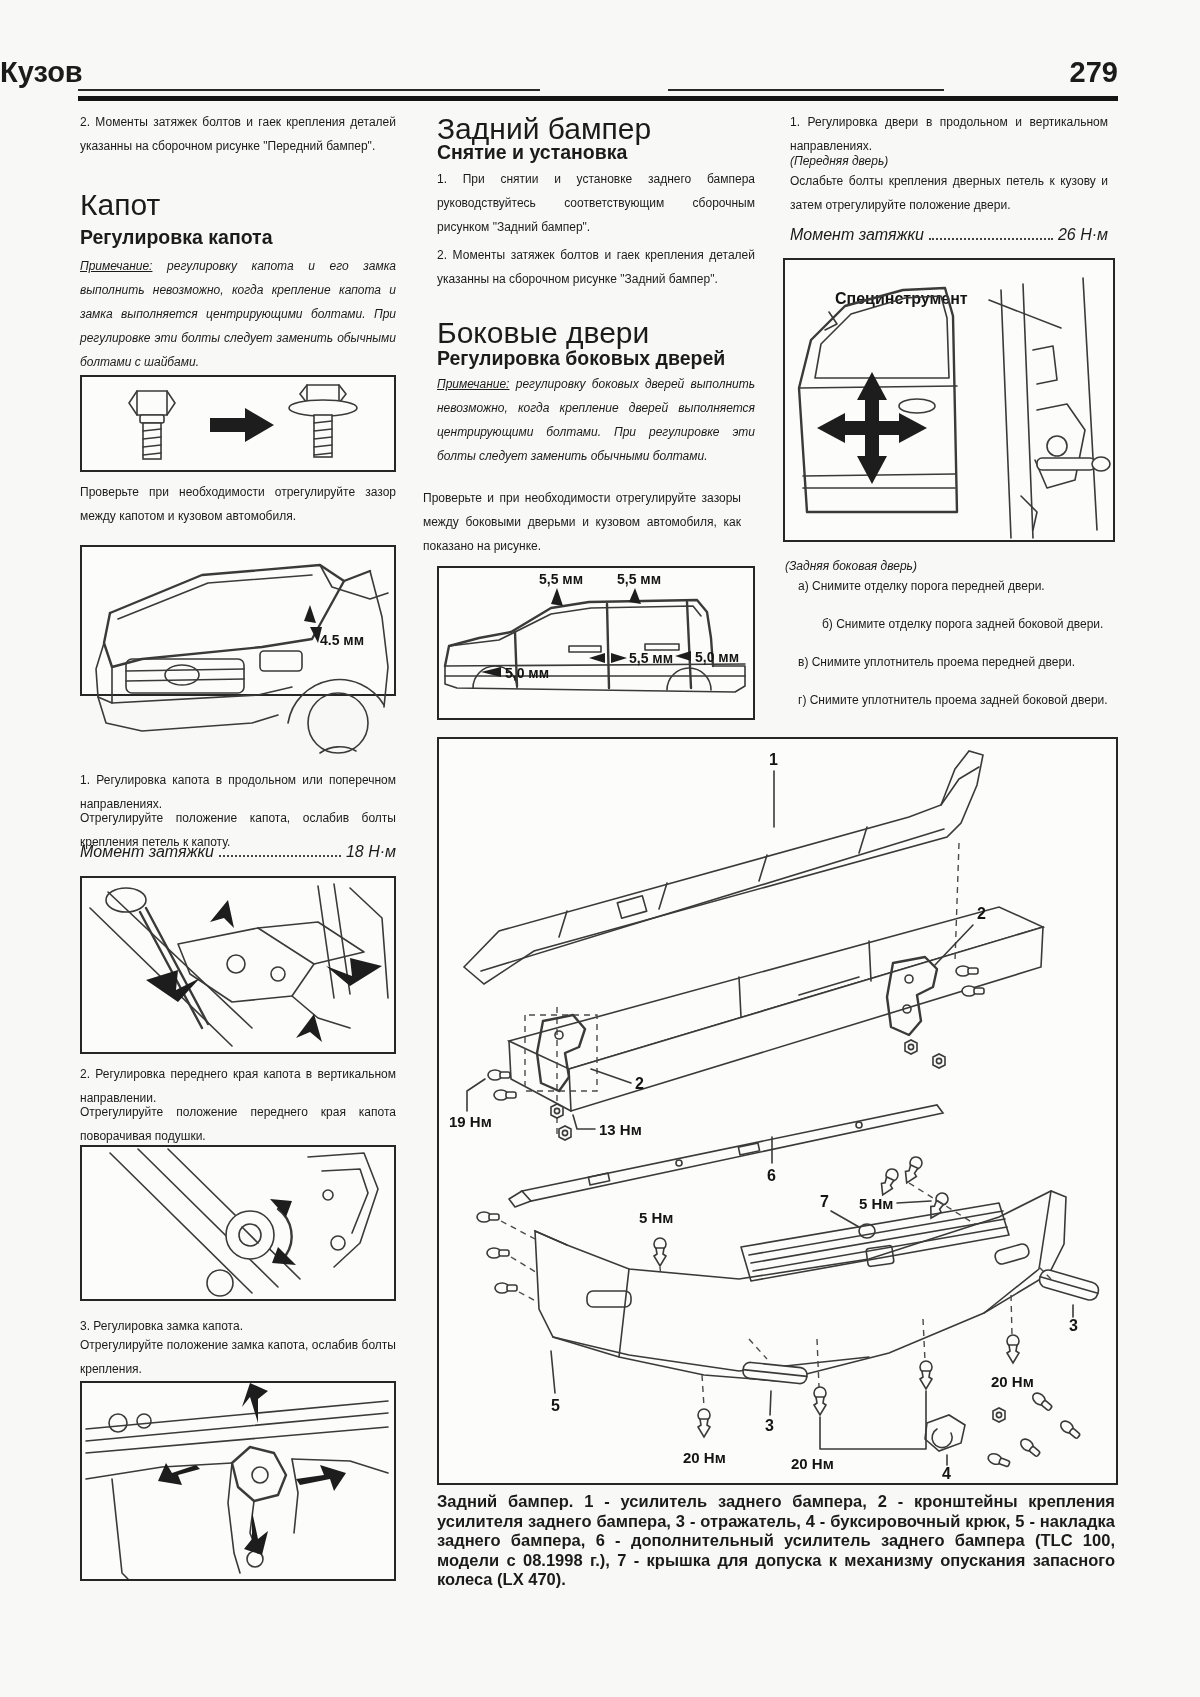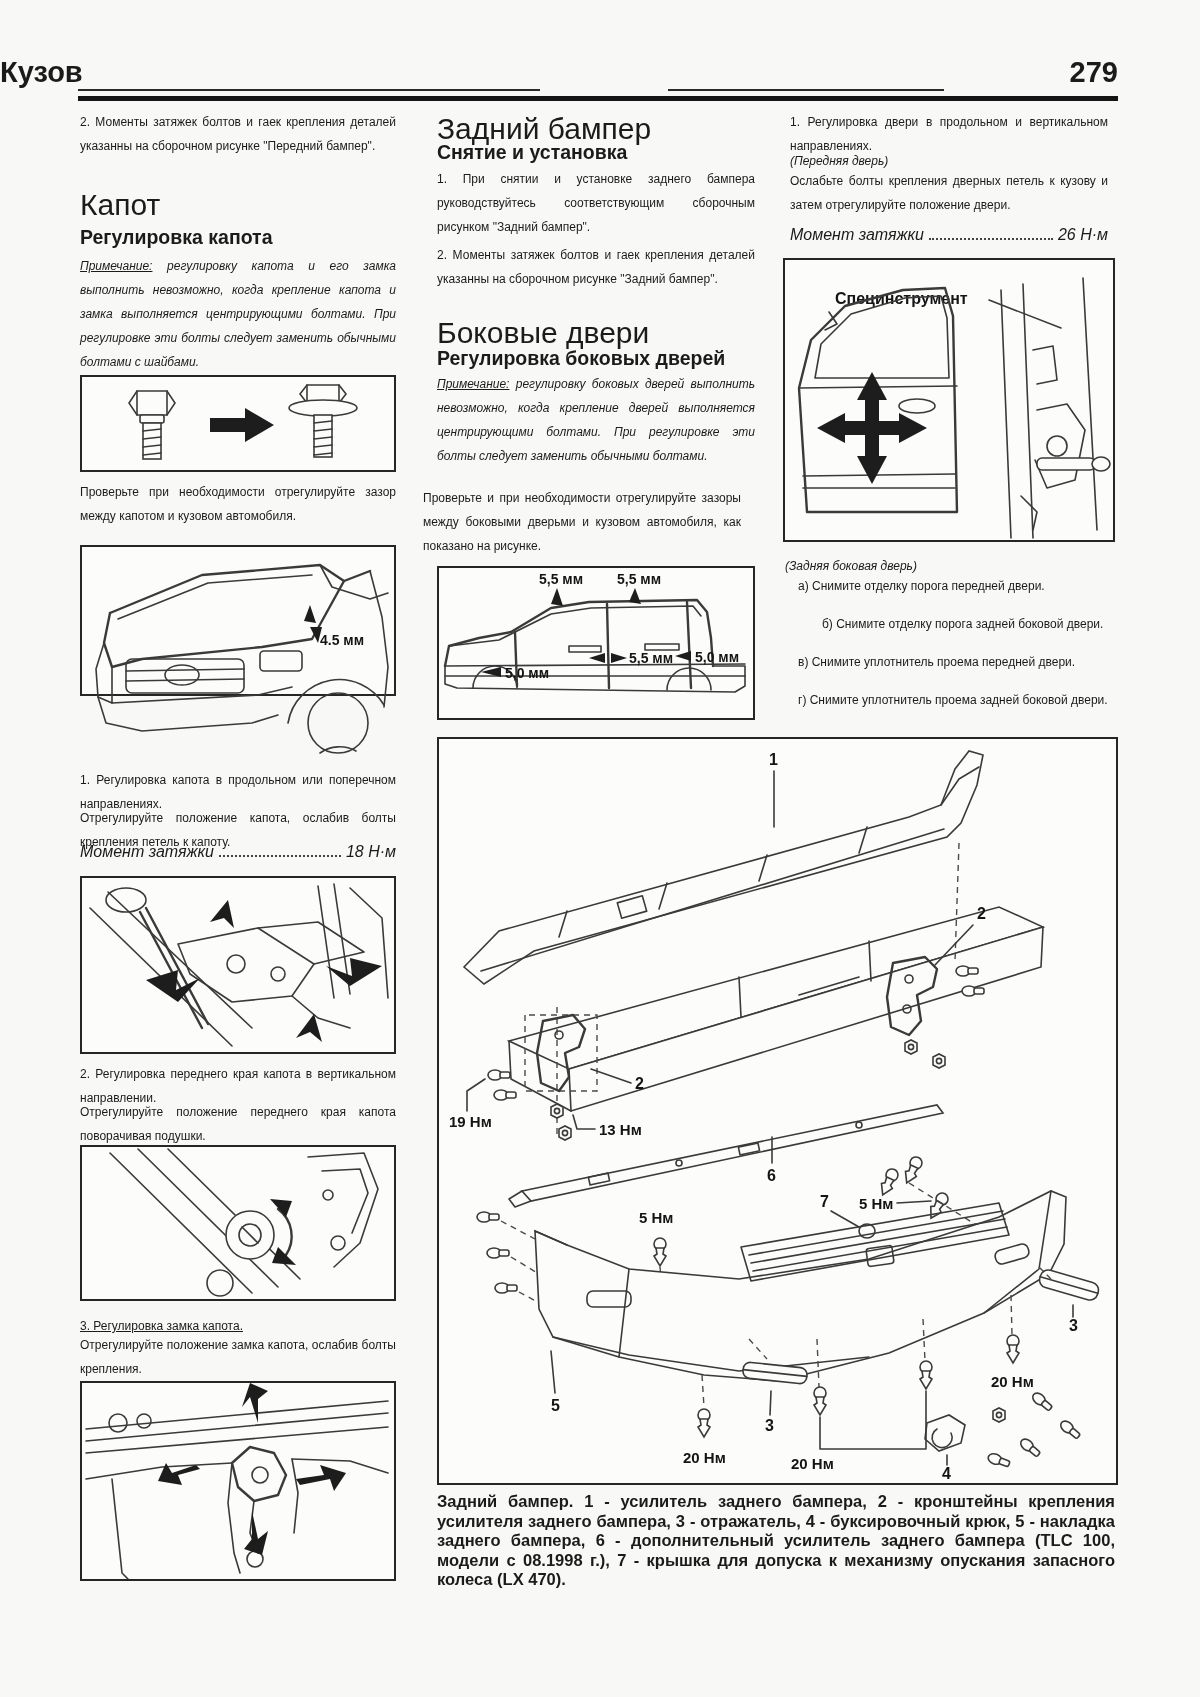--- a/index.html
+++ b/index.html
@@ -160,21 +160,21 @@
         <circle class="wfill" cx="168" cy="88" r="24"></circle>
         <circle class="ln" cx="168" cy="88" r="11"></circle>
         <line class="ln" x1="160" y1="80" x2="176" y2="96"></line>
       </g>
       <path class="ln2" d="M196,62 a34,34 0 0 1 8,46"></path>
       <polygon class="blk" points="204,70 188,52 210,54"></polygon>
       <polygon class="blk" points="196,100 214,118 190,116"></polygon>
     </svg>
   </div>
 
-  <div class="abs p noj" style="left:80px;width:316px;top:1314px;text-decoration:underline;">3. Регулировка замка капота.</div>
+  <div class="abs p noj" style="left:80px;width:316px;top:1314px;">3. Регулировка замка капота.</div>
   <div class="abs p" style="left:80px;width:316px;top:1333px;">Отрегулируйте положение замка капо­та, ослабив болты крепления.</div>
 
   <div class="fig" style="left:80px;top:1381px;width:316px;height:200px;">
     <svg width="312" height="196" viewBox="0 0 312 196">
       <g>
         <line class="ln" x1="4" y1="46" x2="306" y2="18"></line>
           <line class="ln" x1="4" y1="58" x2="306" y2="30"></line>
         <line class="ln" x1="4" y1="70" x2="306" y2="44"></line>
         <polyline class="ln" points="4,96 80,84 150,80"></polyline>
         <polyline class="ln" points="210,76 268,78 306,90"></polyline>

